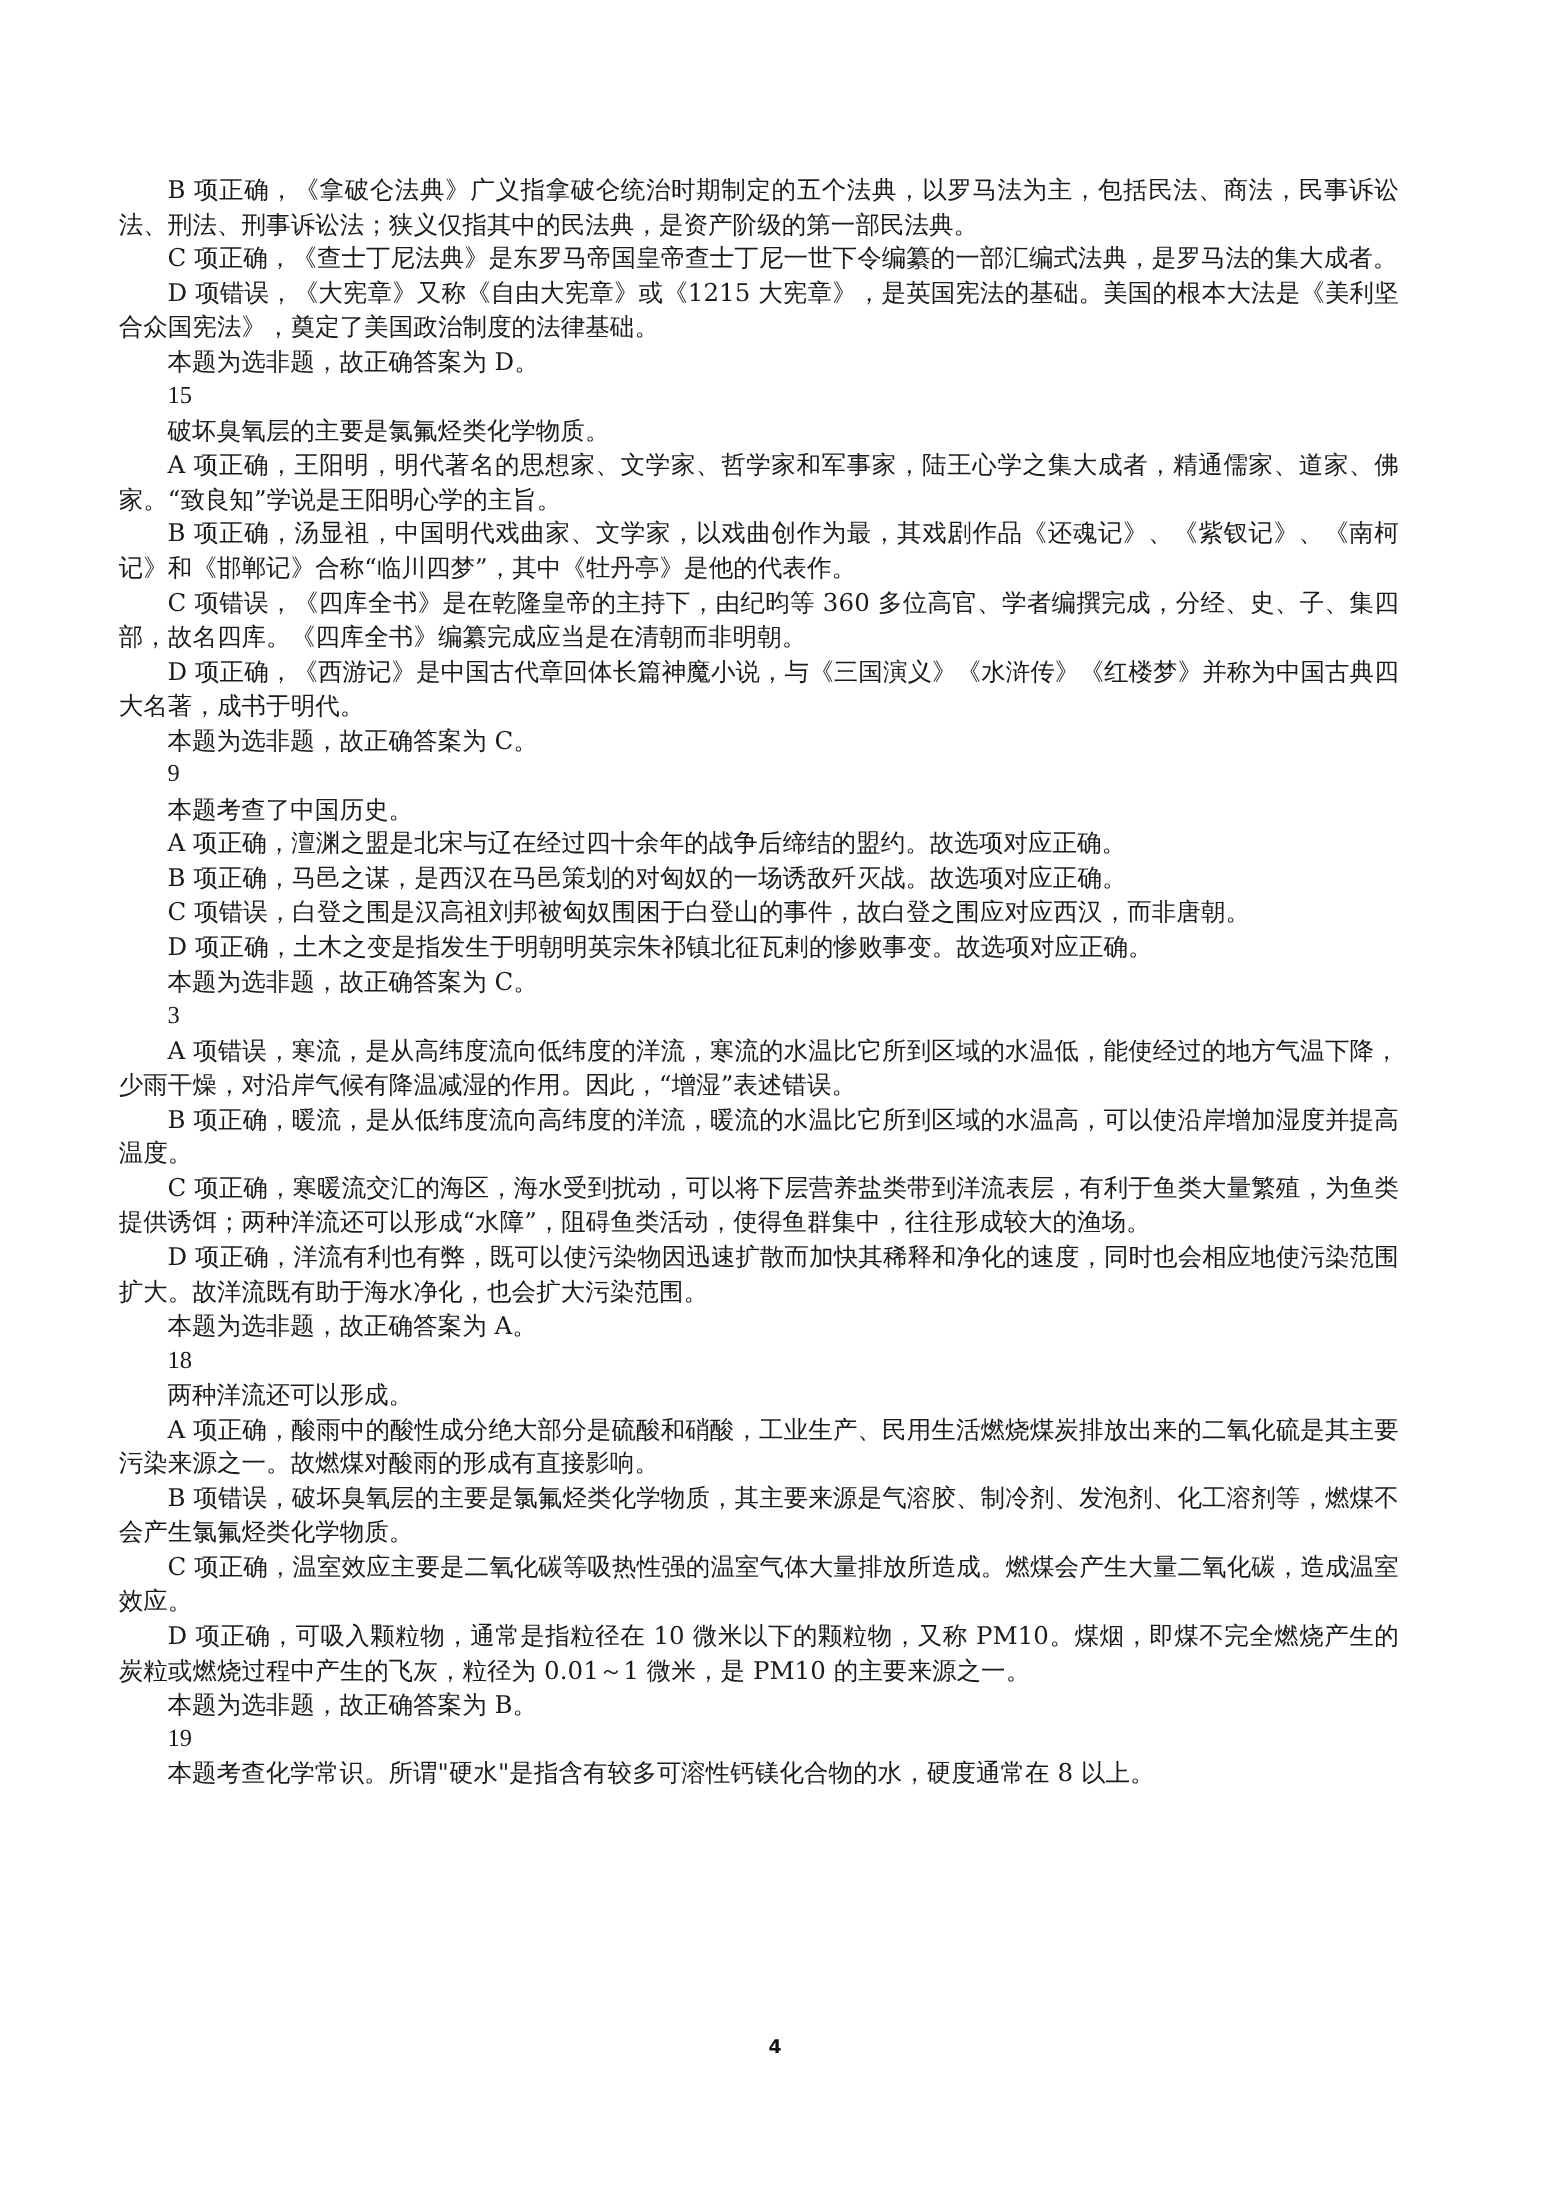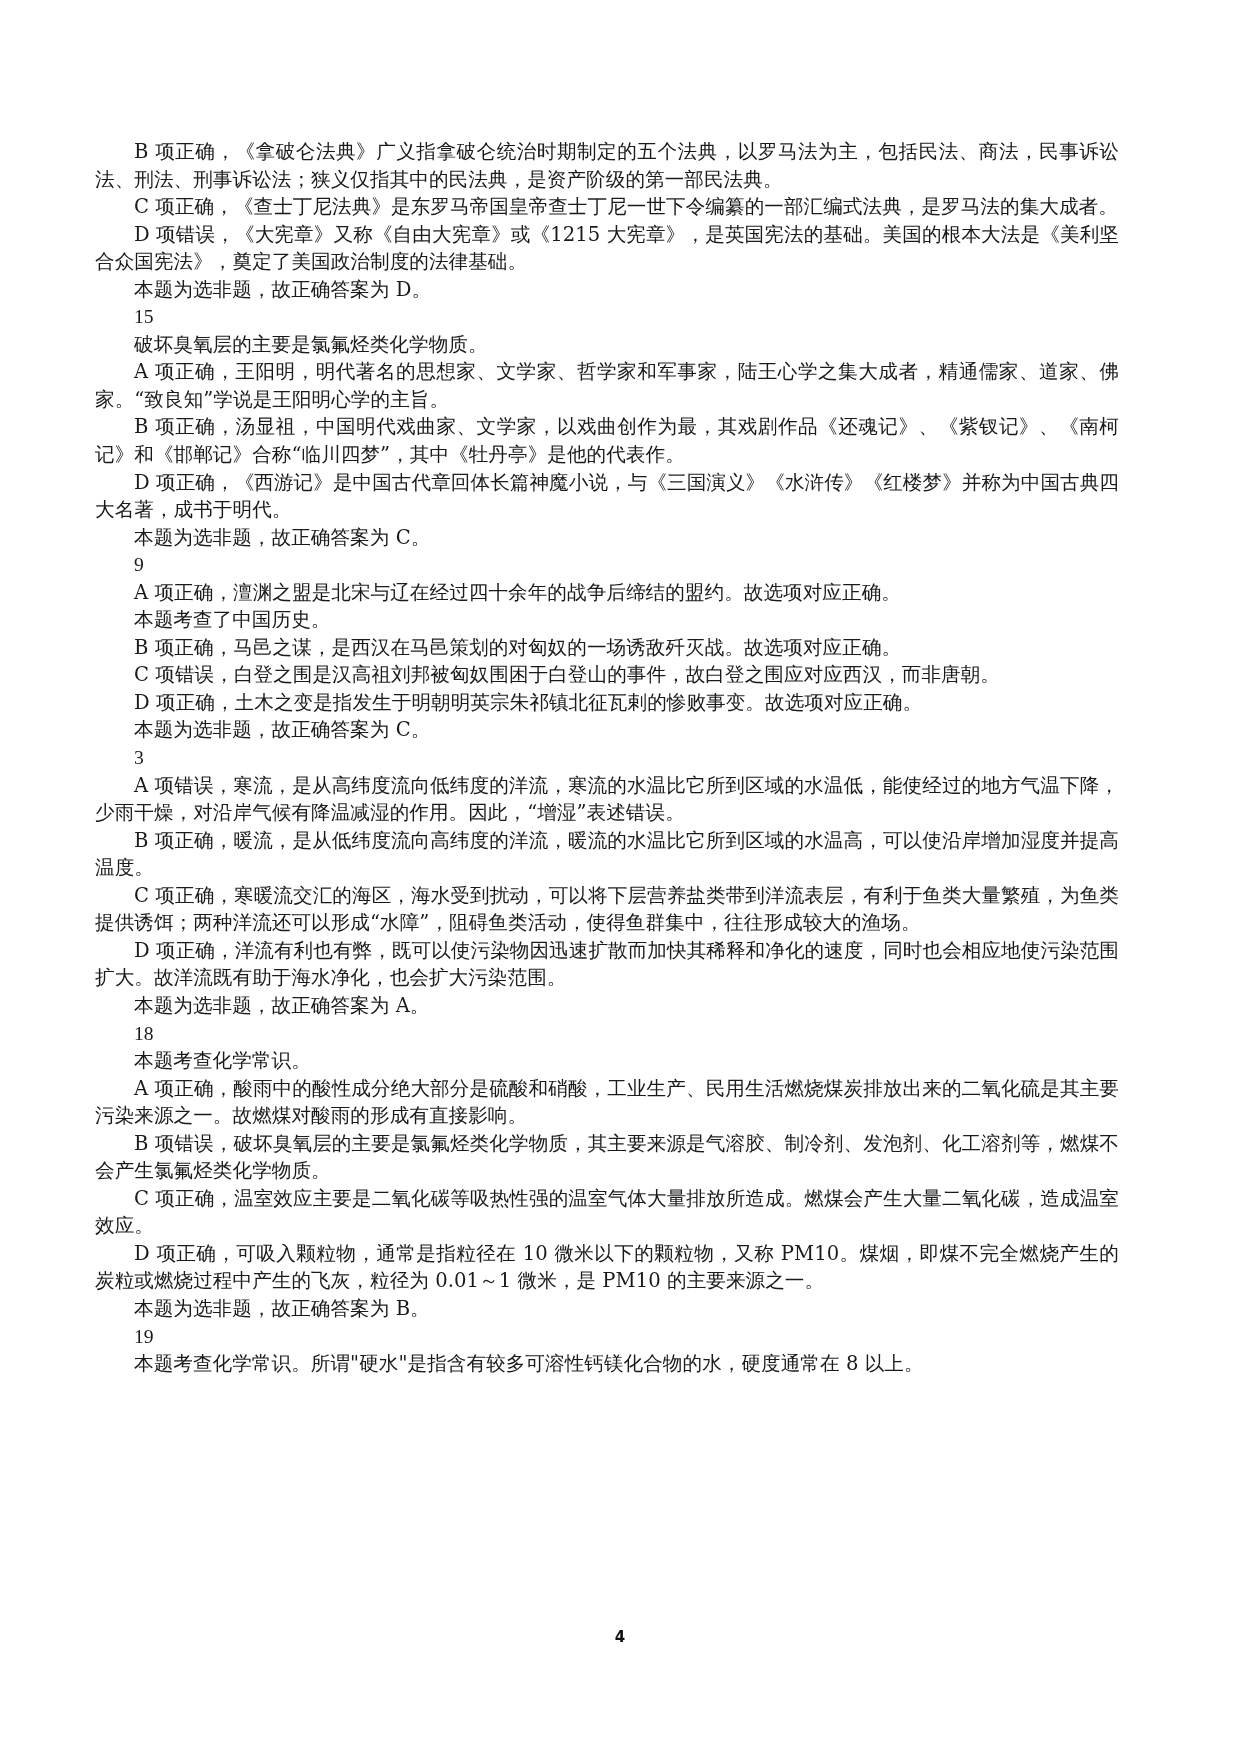--- a/index.html
+++ b/index.html
@@ -35,37 +35,38 @@
 
 <div class="page">
   <p class="p indent">B 项正确，《拿破仑法典》广义指拿破仑统治时期制定的五个法典，以罗马法为主，包括民法、商法，民事诉讼法、刑法、刑事诉讼法；狭义仅指其中的民法典，是资产阶级的第一部民法典。</p>
   <p class="p indent">C 项正确，《查士丁尼法典》是东罗马帝国皇帝查士丁尼一世下令编纂的一部汇编式法典，是罗马法的集大成者。</p>
   <p class="p indent">D 项错误，《大宪章》又称《自由大宪章》或《1215 大宪章》，是英国宪法的基础。美国的根本大法是《美利坚合众国宪法》，奠定了美国政治制度的法律基础。</p>
   <p class="p indent">本题为选非题，故正确答案为 D。</p>
   <p class="p num">15</p>
   <p class="p indent">破坏臭氧层的主要是氯氟烃类化学物质。</p>
   <p class="p indent">A 项正确，王阳明，明代著名的思想家、文学家、哲学家和军事家，陆王心学之集大成者，精通儒家、道家、佛家。“致良知”学说是王阳明心学的主旨。</p>
   <p class="p indent">B 项正确，汤显祖，中国明代戏曲家、文学家，以戏曲创作为最，其戏剧作品《还魂记》、《紫钗记》、《南柯记》和《邯郸记》合称“临川四梦”，其中《牡丹亭》是他的代表作。</p>
+  <p class="p indent">C 项错误，《四库全书》是在乾隆皇帝的主持下，由纪昀等 360 多位高官、学者编撰完成，分经、史、子、集四部，故名四库。《四库全书》编纂完成应当是在清朝而非明朝。</p>
   <p class="p indent">D 项正确，《西游记》是中国古代章回体长篇神魔小说，与《三国演义》《水浒传》《红楼梦》并称为中国古典四大名著，成书于明代。</p>
   <p class="p indent">本题为选非题，故正确答案为 C。</p>
   <p class="p num">9</p>
+  <p class="p indent">本题考查了中国历史。</p>
   <p class="p indent">A 项正确，澶渊之盟是北宋与辽在经过四十余年的战争后缔结的盟约。故选项对应正确。</p>
-  <p class="p indent">本题考查了中国历史。</p>
   <p class="p indent">B 项正确，马邑之谋，是西汉在马邑策划的对匈奴的一场诱敌歼灭战。故选项对应正确。</p>
   <p class="p indent">C 项错误，白登之围是汉高祖刘邦被匈奴围困于白登山的事件，故白登之围应对应西汉，而非唐朝。</p>
   <p class="p indent">D 项正确，土木之变是指发生于明朝明英宗朱祁镇北征瓦剌的惨败事变。故选项对应正确。</p>
   <p class="p indent">本题为选非题，故正确答案为 C。</p>
   <p class="p num">3</p>
   <p class="p indent">A 项错误，寒流，是从高纬度流向低纬度的洋流，寒流的水温比它所到区域的水温低，能使经过的地方气温下降，少雨干燥，对沿岸气候有降温减湿的作用。因此，“增湿”表述错误。</p>
   <p class="p indent">B 项正确，暖流，是从低纬度流向高纬度的洋流，暖流的水温比它所到区域的水温高，可以使沿岸增加湿度并提高温度。</p>
   <p class="p indent">C 项正确，寒暖流交汇的海区，海水受到扰动，可以将下层营养盐类带到洋流表层，有利于鱼类大量繁殖，为鱼类提供诱饵；两种洋流还可以形成“水障”，阻碍鱼类活动，使得鱼群集中，往往形成较大的渔场。</p>
   <p class="p indent">D 项正确，洋流有利也有弊，既可以使污染物因迅速扩散而加快其稀释和净化的速度，同时也会相应地使污染范围扩大。故洋流既有助于海水净化，也会扩大污染范围。</p>
   <p class="p indent">本题为选非题，故正确答案为 A。</p>
   <p class="p num">18</p>
-  <p class="p indent">本题考查化学常识。</p>
+  <p class="p indent">两种洋流还可以形成。</p>
   <p class="p indent">A 项正确，酸雨中的酸性成分绝大部分是硫酸和硝酸，工业生产、民用生活燃烧煤炭排放出来的二氧化硫是其主要污染来源之一。故燃煤对酸雨的形成有直接影响。</p>
   <p class="p indent">B 项错误，破坏臭氧层的主要是氯氟烃类化学物质，其主要来源是气溶胶、制冷剂、发泡剂、化工溶剂等，燃煤不会产生氯氟烃类化学物质。</p>
   <p class="p indent">C 项正确，温室效应主要是二氧化碳等吸热性强的温室气体大量排放所造成。燃煤会产生大量二氧化碳，造成温室效应。</p>
   <p class="p indent">D 项正确，可吸入颗粒物，通常是指粒径在 10 微米以下的颗粒物，又称 PM10。煤烟，即煤不完全燃烧产生的炭粒或燃烧过程中产生的飞灰，粒径为 0.01～1 微米，是 PM10 的主要来源之一。</p>
   <p class="p indent">本题为选非题，故正确答案为 B。</p>
   <p class="p num">19</p>
   <p class="p indent">本题考查化学常识。所谓"硬水"是指含有较多可溶性钙镁化合物的水，硬度通常在 8 以上。</p>
 </div>
 
 <div class="page-number">4</div>

